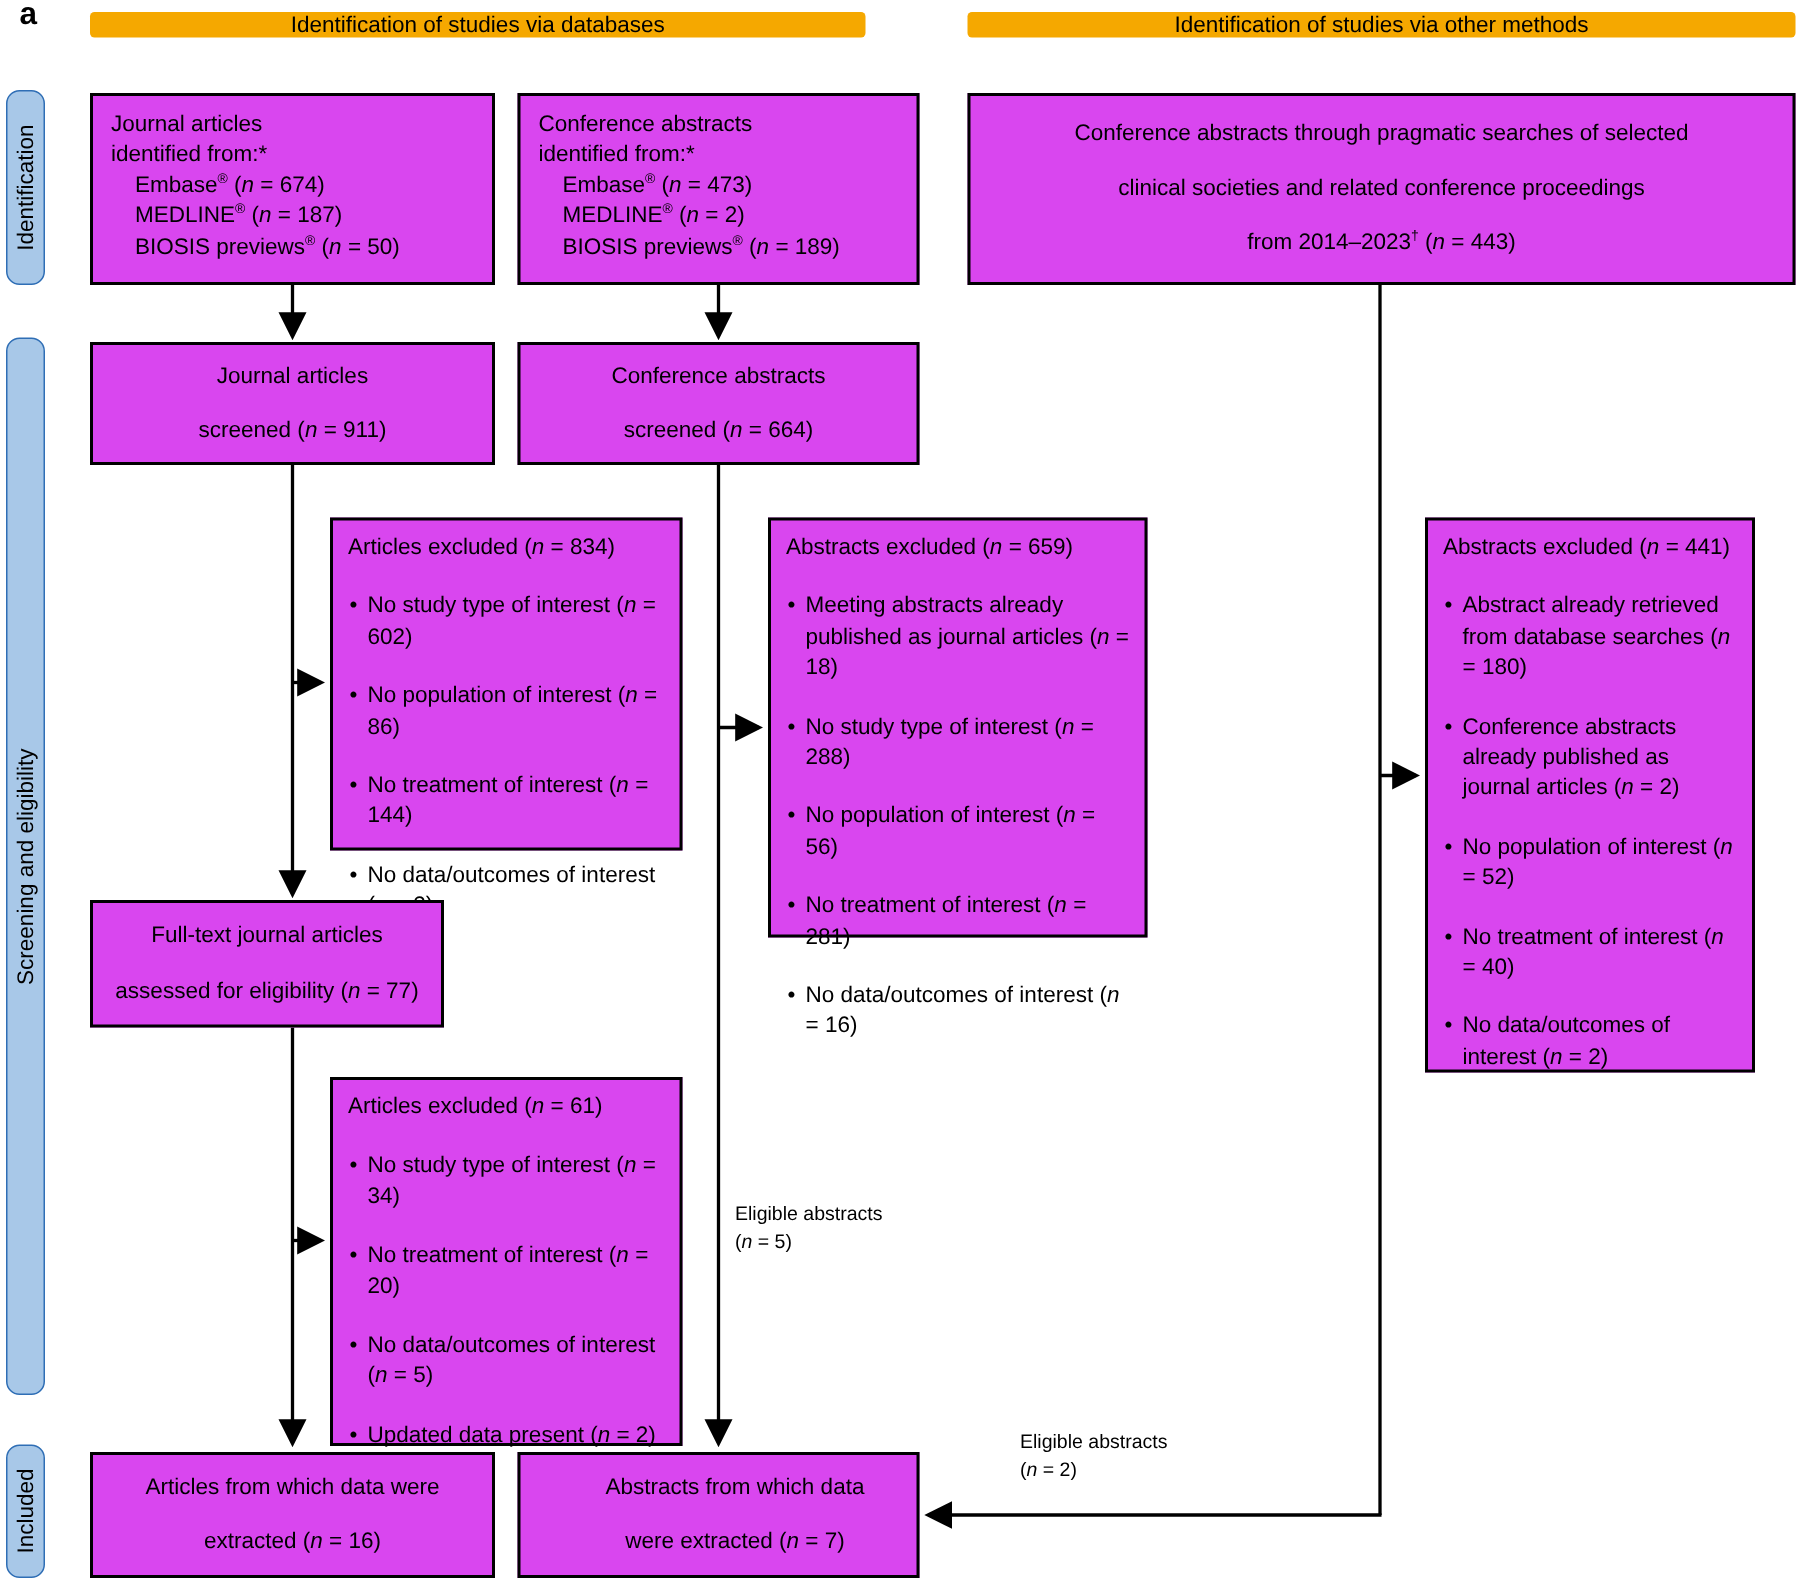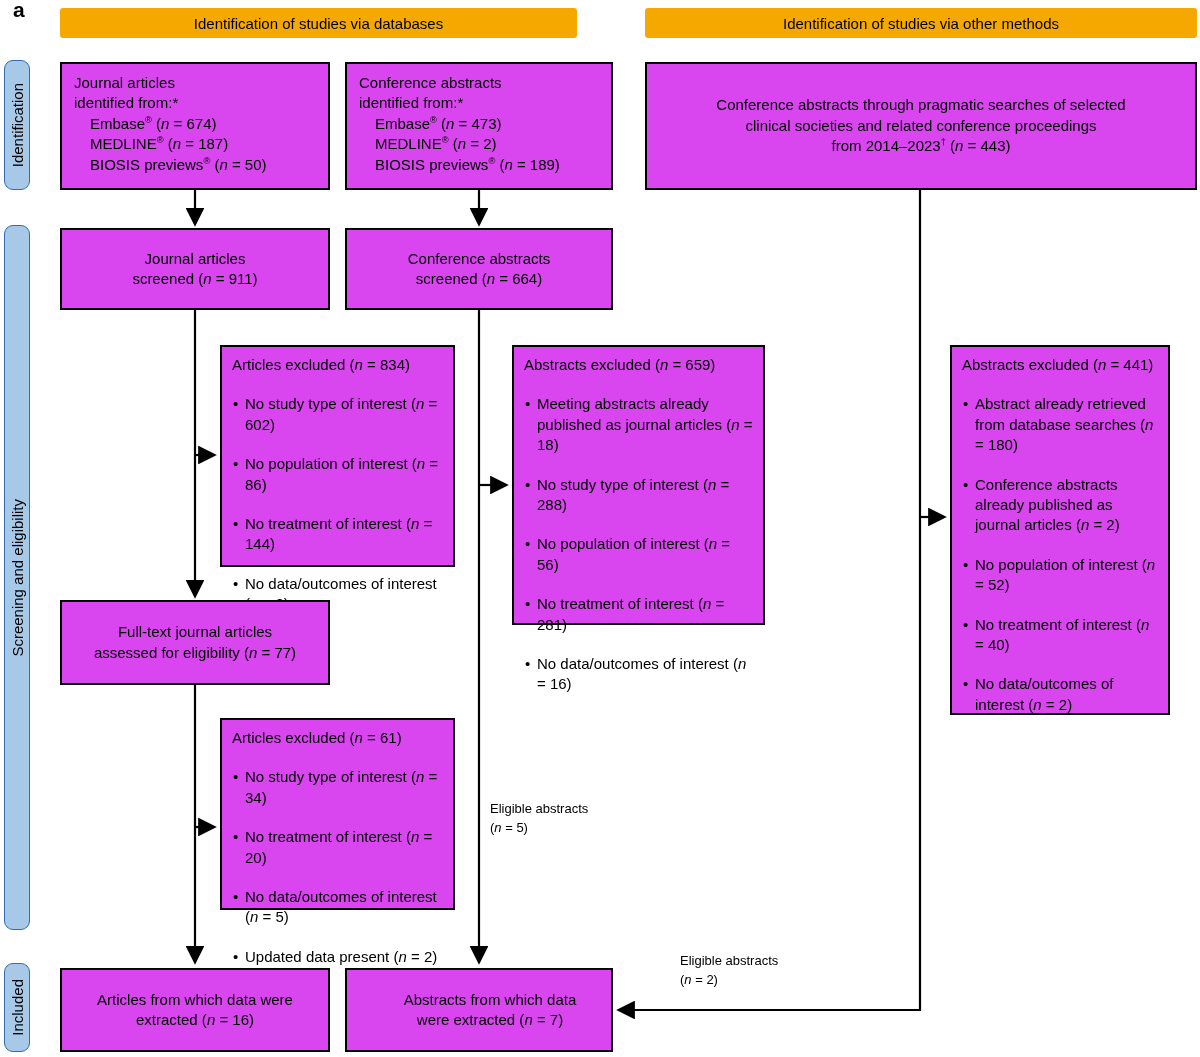--- a/index.html
+++ b/index.html
@@ -4,28 +4,28 @@
 <style>
   :root{
     --header-bg:#F5A800;
     --stage-bg:#A8C8E8;
     --stage-border:#2F6EB5;
   }
   html,body{margin:0;padding:0;background:#fff;}
   body{font-family:"Liberation Sans","DejaVu Sans",sans-serif;color:#000;}
   .canvas{position:relative;width:1200px;height:1057px;background:#fff;overflow:hidden;}
   .fig-label{position:absolute;left:13px;top:-2px;font-size:21px;font-weight:bold;}
-  .header-bar{position:absolute;height:30px;background:var(--header-bg);border-radius:3px;
+  .header-bar{position:absolute;height:17px;background:var(--header-bg);border-radius:3px;
     display:flex;align-items:center;justify-content:center;font-size:15px;}
   .stage{position:absolute;width:26px;background:var(--stage-bg);border:1.6px solid var(--stage-border);
     border-radius:9px;display:flex;align-items:center;justify-content:center;box-sizing:border-box;}
   .stage span{writing-mode:vertical-rl;transform:rotate(180deg);white-space:nowrap;font-size:15px;}
   .box{position:absolute;border:2px solid #000;background:#d946ef;box-sizing:border-box;
     font-size:15px;line-height:1.36;}
-  .box.centered{display:flex;flex-direction:column;align-items:center;justify-content:center;text-align:center;padding:4px 8px;}
+  .box.centered{display:flex;flex-direction:column;align-items:center;justify-content:center;text-align:center;padding:4px 8px;gap:16px;}
   .box.idbox{padding:9px 12px;}
   .box.idbox .src{padding-left:16px;}
   .box.excl{padding:8px 10px;}
   .excl-title{margin-bottom:2px;}
   .bullet{position:relative;padding-left:13px;margin-top:19px;}
   .bullet::before{content:"\2022";position:absolute;left:1px;}
   .float-label{position:absolute;font-size:13px;text-align:left;line-height:1.45;}
   .arrows{position:absolute;left:0;top:0;pointer-events:none;}
   sup{font-size:0.62em;line-height:0;}
   i{font-style:italic;}
@@ -120,26 +120,26 @@
 
   <div class="box excl" style="left:950px;top:345px;width:220px;height:370px;">
     <div class="excl-title">Abstracts excluded (<i>n</i> = 441)</div>
     <div class="bullet">Abstract already retrieved from database searches (<i>n</i> = 180)</div>
     <div class="bullet">Conference abstracts already published as journal articles (<i>n</i> = 2)</div>
     <div class="bullet">No population of interest (<i>n</i> = 52)</div>
     <div class="bullet">No treatment of interest (<i>n</i> = 40)</div>
     <div class="bullet">No data/outcomes of interest (<i>n</i> = 2)</div>
   </div>
 
-  <div class="box centered" style="left:60px;top:600px;width:270px;height:85px;">
+  <div class="box centered" style="left:60px;top:600px;width:236px;height:85px;">
     <div>Full-text journal articles</div>
     <div>assessed for eligibility (<i>n</i> = 77)</div>
   </div>
 
-  <div class="box excl" style="left:220px;top:718px;width:235px;height:192px;">
+  <div class="box excl" style="left:220px;top:718px;width:235px;height:246px;">
     <div class="excl-title">Articles excluded (<i>n</i> = 61)</div>
     <div class="bullet">No study type of interest (<i>n</i> = 34)</div>
     <div class="bullet">No treatment of interest (<i>n</i> = 20)</div>
     <div class="bullet">No data/outcomes of interest (<i>n</i> = 5)</div>
     <div class="bullet">Updated data present (<i>n</i> = 2)</div>
   </div>
 
   <div class="float-label" style="left:490px;top:800px;width:175px;">
     <div>Eligible abstracts</div>
     <div>(<i>n</i> = 5)</div>

